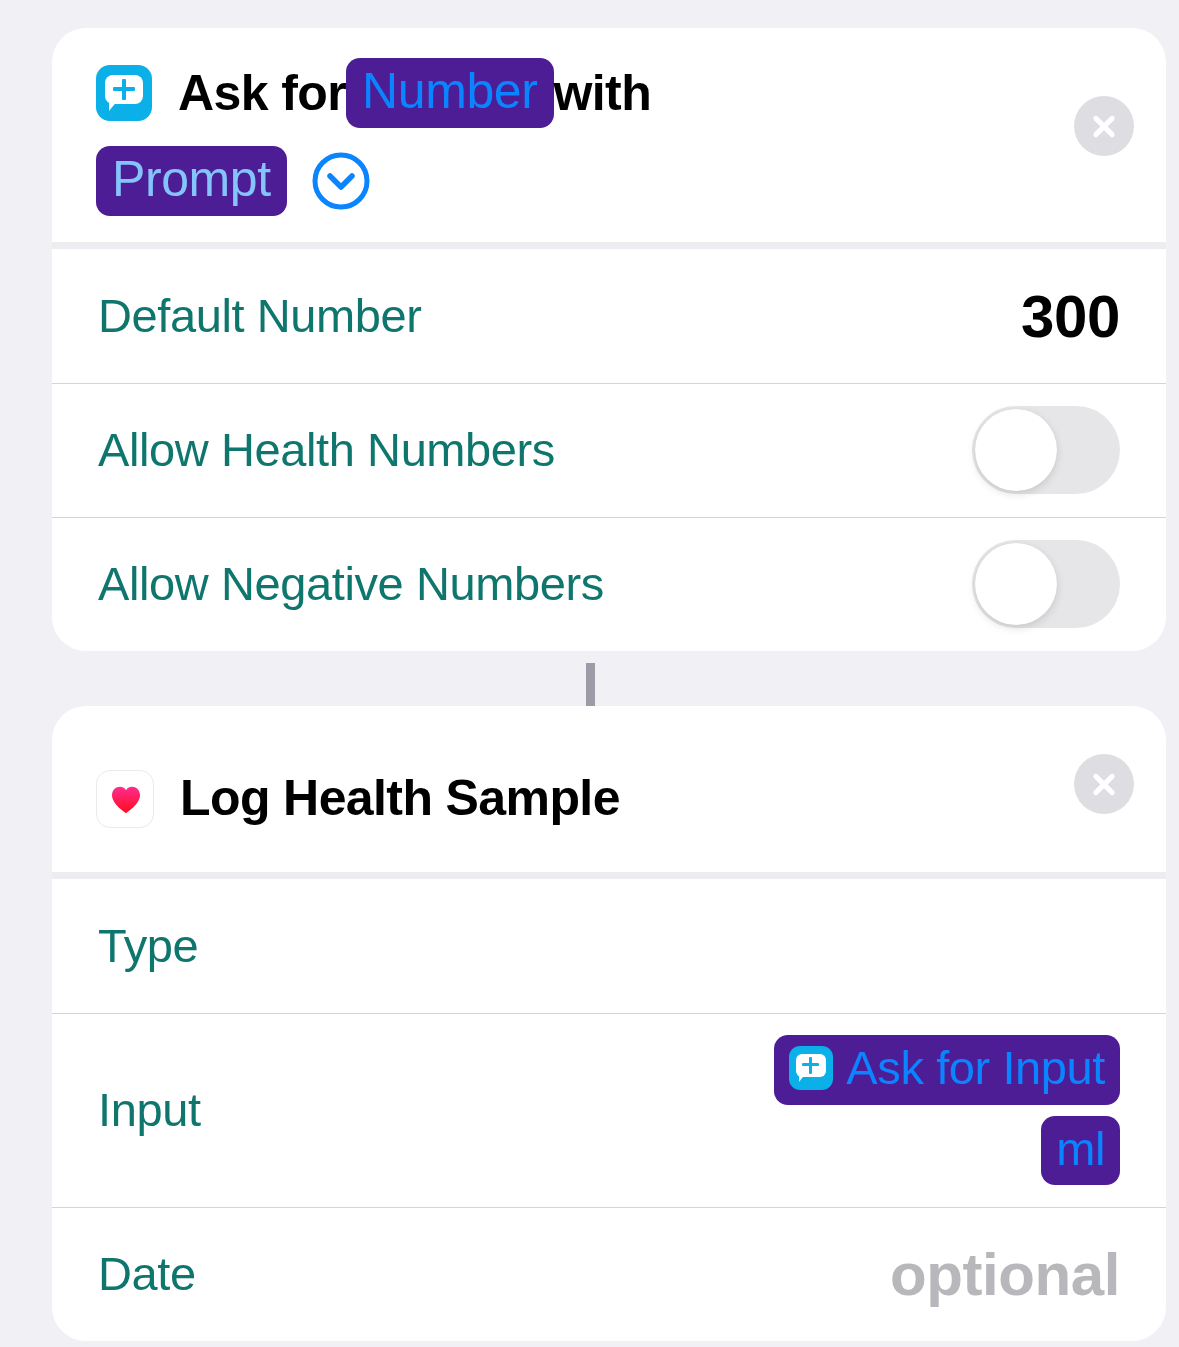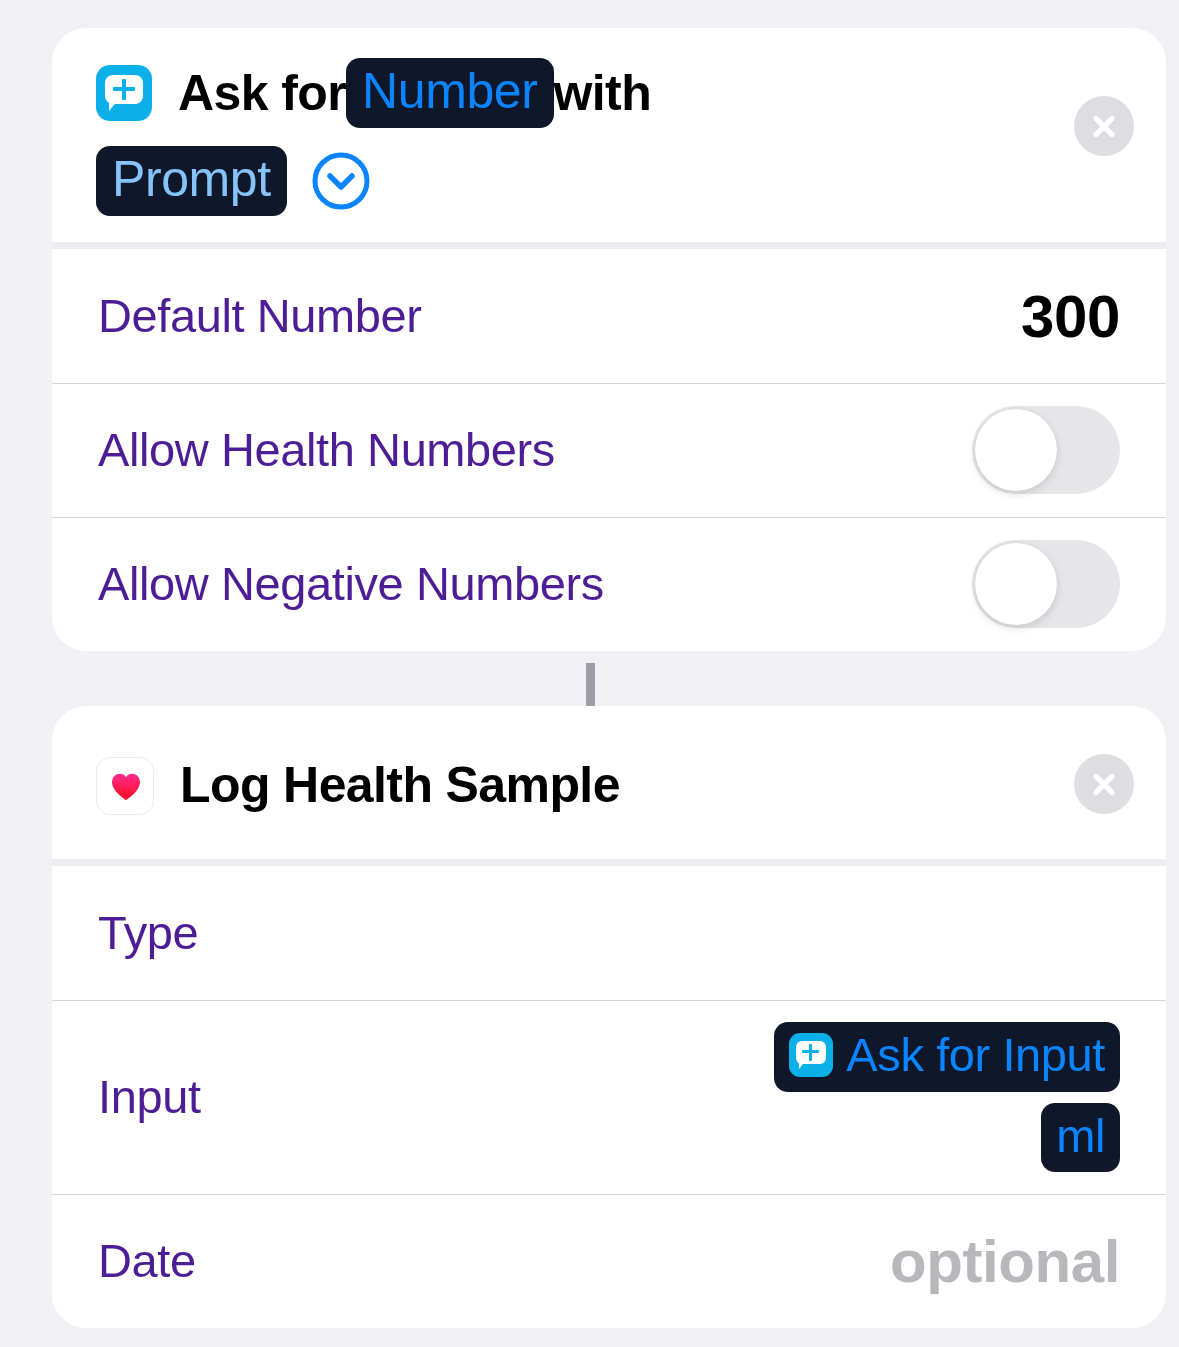--- a/index.html
+++ b/index.html
@@ -122,21 +122,21 @@
     position: relative;
     flex: 0 0 auto;
     margin-right: 26px;
   }
   .health-icon svg { position: absolute; left: 13px; top: 13px; }
 
   
   .chip {
     display: inline-flex;
     align-items: center;
-    background: #0f172a;
+    background: #4c1d95;
     border-radius: 14px;
     padding: 4px 16px 7px 16px;
     font-size: 50px;
     font-weight: 500;
     letter-spacing: -0.4px;
     line-height: 1.18;
     color: #0a84ff;
     white-space: nowrap;
   }
   .chip.placeholder { color: #85c3fb; }
@@ -191,21 +191,21 @@
     content: "";
     position: absolute;
     left: 0; right: 0; top: 0;
     height: 1px;
     background: #d3d3d8;
   }
 
   .row-label {
     font-size: 47px;
     font-weight: 400;
-    color: #4c1d95;
+    color: #0f766e;
     letter-spacing: -0.4px;
     line-height: 1.1;
   }
 
   .row-value {
     font-size: 60px;
     font-weight: 700;
     color: #000000;
     letter-spacing: -0.4px;
     text-align: right;
@@ -293,21 +293,21 @@
     <div class="row">
       <span class="row-label">Allow Negative Numbers</span>
       <span class="toggle">
         <span class="knob"></span>
       </span>
     </div>
   </div>
 
   <div class="card" id="card-health">
 
-    <div class="card-header" style="padding-top:50px;padding-bottom:44px">
+    <div class="card-header" style="padding-top:63px;padding-bottom:44px">
       <div class="header-line">
         <div class="health-icon">
           <svg width="32" height="32" viewBox="0 0 32 32">
             <defs>
               <linearGradient id="heartGrad" x1="0" y1="0" x2="0" y2="1">
                 <stop offset="0%" stop-color="#ff2d8f"></stop>
                 <stop offset="100%" stop-color="#ff0a1e"></stop>
               </linearGradient>
             </defs>
             <path d="M16 29 C16 29 2 20.5 2 11.2 C2 6.3 5.8 2.8 10 2.8 C12.8 2.8 15 4.4 16 6.2

